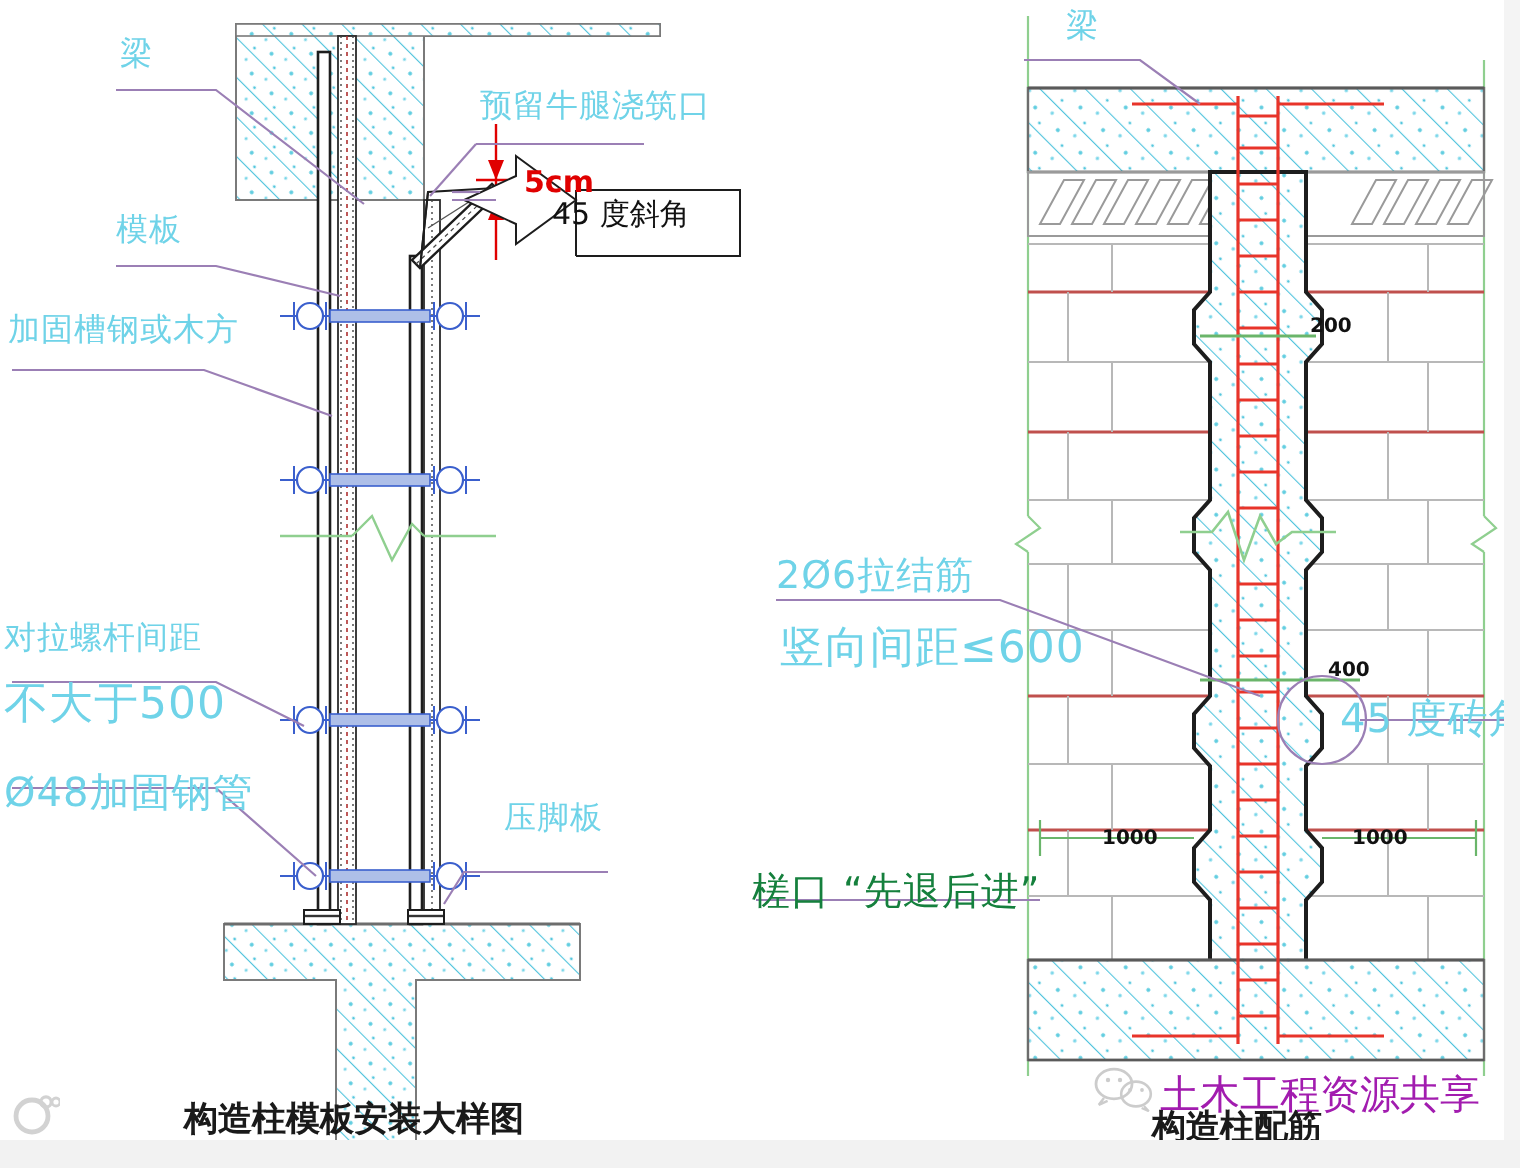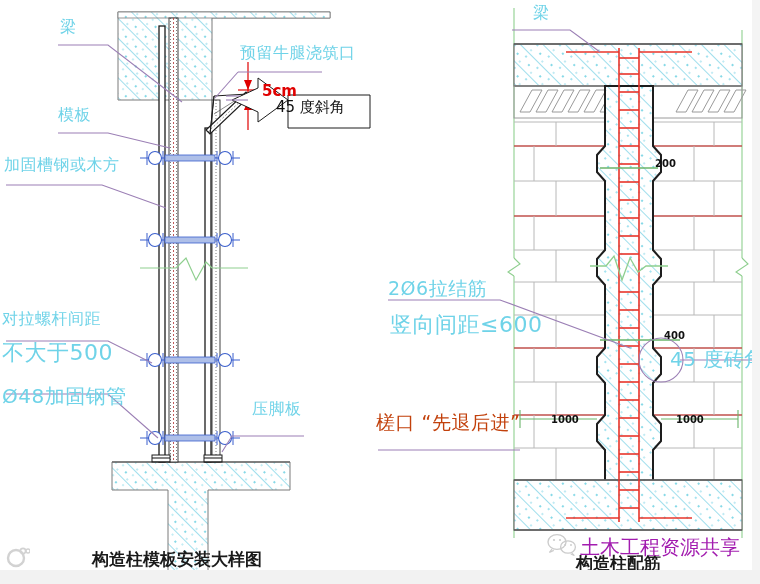--- a/index.html
+++ b/index.html
@@ -359,21 +359,21 @@
 
   <div class="blktxt" style="left:276px;top:98px;font-size:15px;">45 度斜角</div>
 
   <div class="caption" style="left:92px;top:548px;">构造柱模板安装大样图</div>
 
   <div class="anno big" style="left:533px;top:4px;">梁</div>
 
   <div class="anno" style="left:388px;top:278px;font-size:19px;">2Ø6拉结筋</div>
   <div class="anno" style="left:390px;top:312px;font-size:22px;">竖向间距≤600</div>
 
-  <div class="anno" style="left:376px;top:412px;font-size:19px;color:#c2410c;">槎口 “先退后进”</div>
+  <div class="anno" style="left:376px;top:436px;font-size:19px;color:#15803d;">槎口 “先退后进”</div>
 
   <div class="anno" style="left:670px;top:348px;font-size:20px;">45 度砖角</div>
 
   <div class="dimtxt" style="left:655px;top:158px;font-size:10px;">200</div>
   <div class="dimtxt" style="left:664px;top:330px;font-size:10px;">400</div>
   <div class="dimtxt" style="left:551px;top:414px;font-size:10px;">1000</div>
   <div class="dimtxt" style="left:676px;top:414px;font-size:10px;">1000</div>
 
   <div class="caption" style="left:576px;top:552px;">构造柱配筋</div>
 

